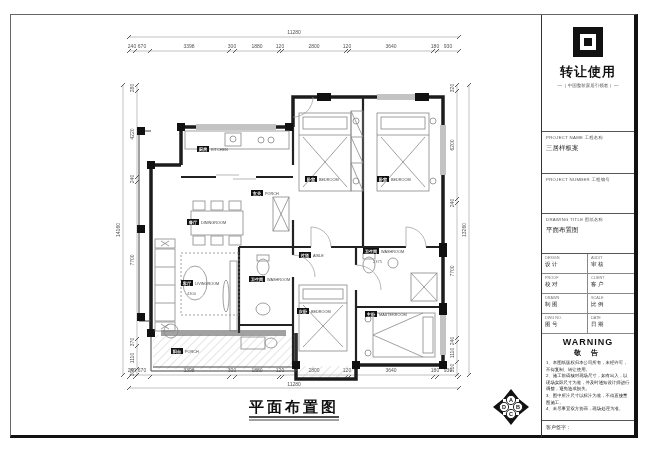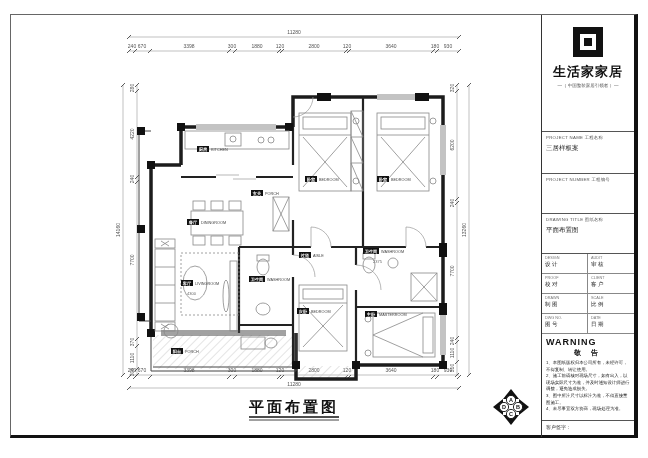--- a/index.html
+++ b/index.html
@@ -25,21 +25,21 @@
   .tb-field{border-top:1px solid #555;padding:3px 4px;box-sizing:border-box;}
   .f1{height:42px;}.f2{height:40px;}.f3{height:40px;}
   .f-label{font-size:4.3px;color:#555;letter-spacing:0.3px;}
   .f-value{font-size:6.5px;color:#222;margin-top:4px;}
   .tb-grid{display:grid;grid-template-columns:1fr 1fr;border-top:1px solid #555;}
   .cell{border-bottom:1px solid #888;box-sizing:border-box;height:20px;padding:2px 3px;}
   .cell:nth-child(odd){border-right:1px solid #888;}
   .c-en{display:block;font-size:3.8px;color:#777;}
   .c-cn{display:block;font-size:5.5px;color:#222;margin-top:1px;}
   .tb-warning{height:86px;padding:3px 4px;box-sizing:border-box;overflow:hidden;}
-  .w-en{font-size:9px;font-weight:bold;letter-spacing:1px;color:#111;}
+  .w-en{text-align:center;font-size:9px;font-weight:bold;letter-spacing:1px;color:#111;}
   .w-cn{text-align:center;font-size:7px;font-weight:bold;letter-spacing:4px;color:#111;margin:1px 0 2px;}
   .note{font-size:4.4px;line-height:1.5;color:#222;}
   .tb-sign{border-top:1px solid #555;padding:3px 4px;font-size:5px;color:#333;height:30px;box-sizing:border-box;}
 </style>
 </head>
 <body>
 
 <div class="screen">
   <div class="sheet">
 
@@ -318,21 +318,21 @@
         <text class="cpt" x="500" y="387" text-anchor="middle">A</text>
         <text class="cpt" x="507" y="394" text-anchor="middle">B</text>
         <text class="cpt" x="500" y="401" text-anchor="middle">C</text>
         <text class="cpt" x="493" y="394" text-anchor="middle">D</text>
       </g>
     </svg>
 
     <div class="tb">
       <div class="tb-logo">
         <div class="logo-mark"></div>
-        <div class="brand">生活家家居</div>
+        <div class="brand">转让使用</div>
         <div class="slogan">—（ 中国整装家居引领者 ）—</div>
       </div>
       <div class="tb-field f1">
         <div class="f-label">PROJECT NAME 工程名称</div>
         <div class="f-value">三居样板案</div>
       </div>
       <div class="tb-field f2">
         <div class="f-label">PROJECT NUMBER 工程编号</div>
         <div class="f-value"></div>
       </div>

